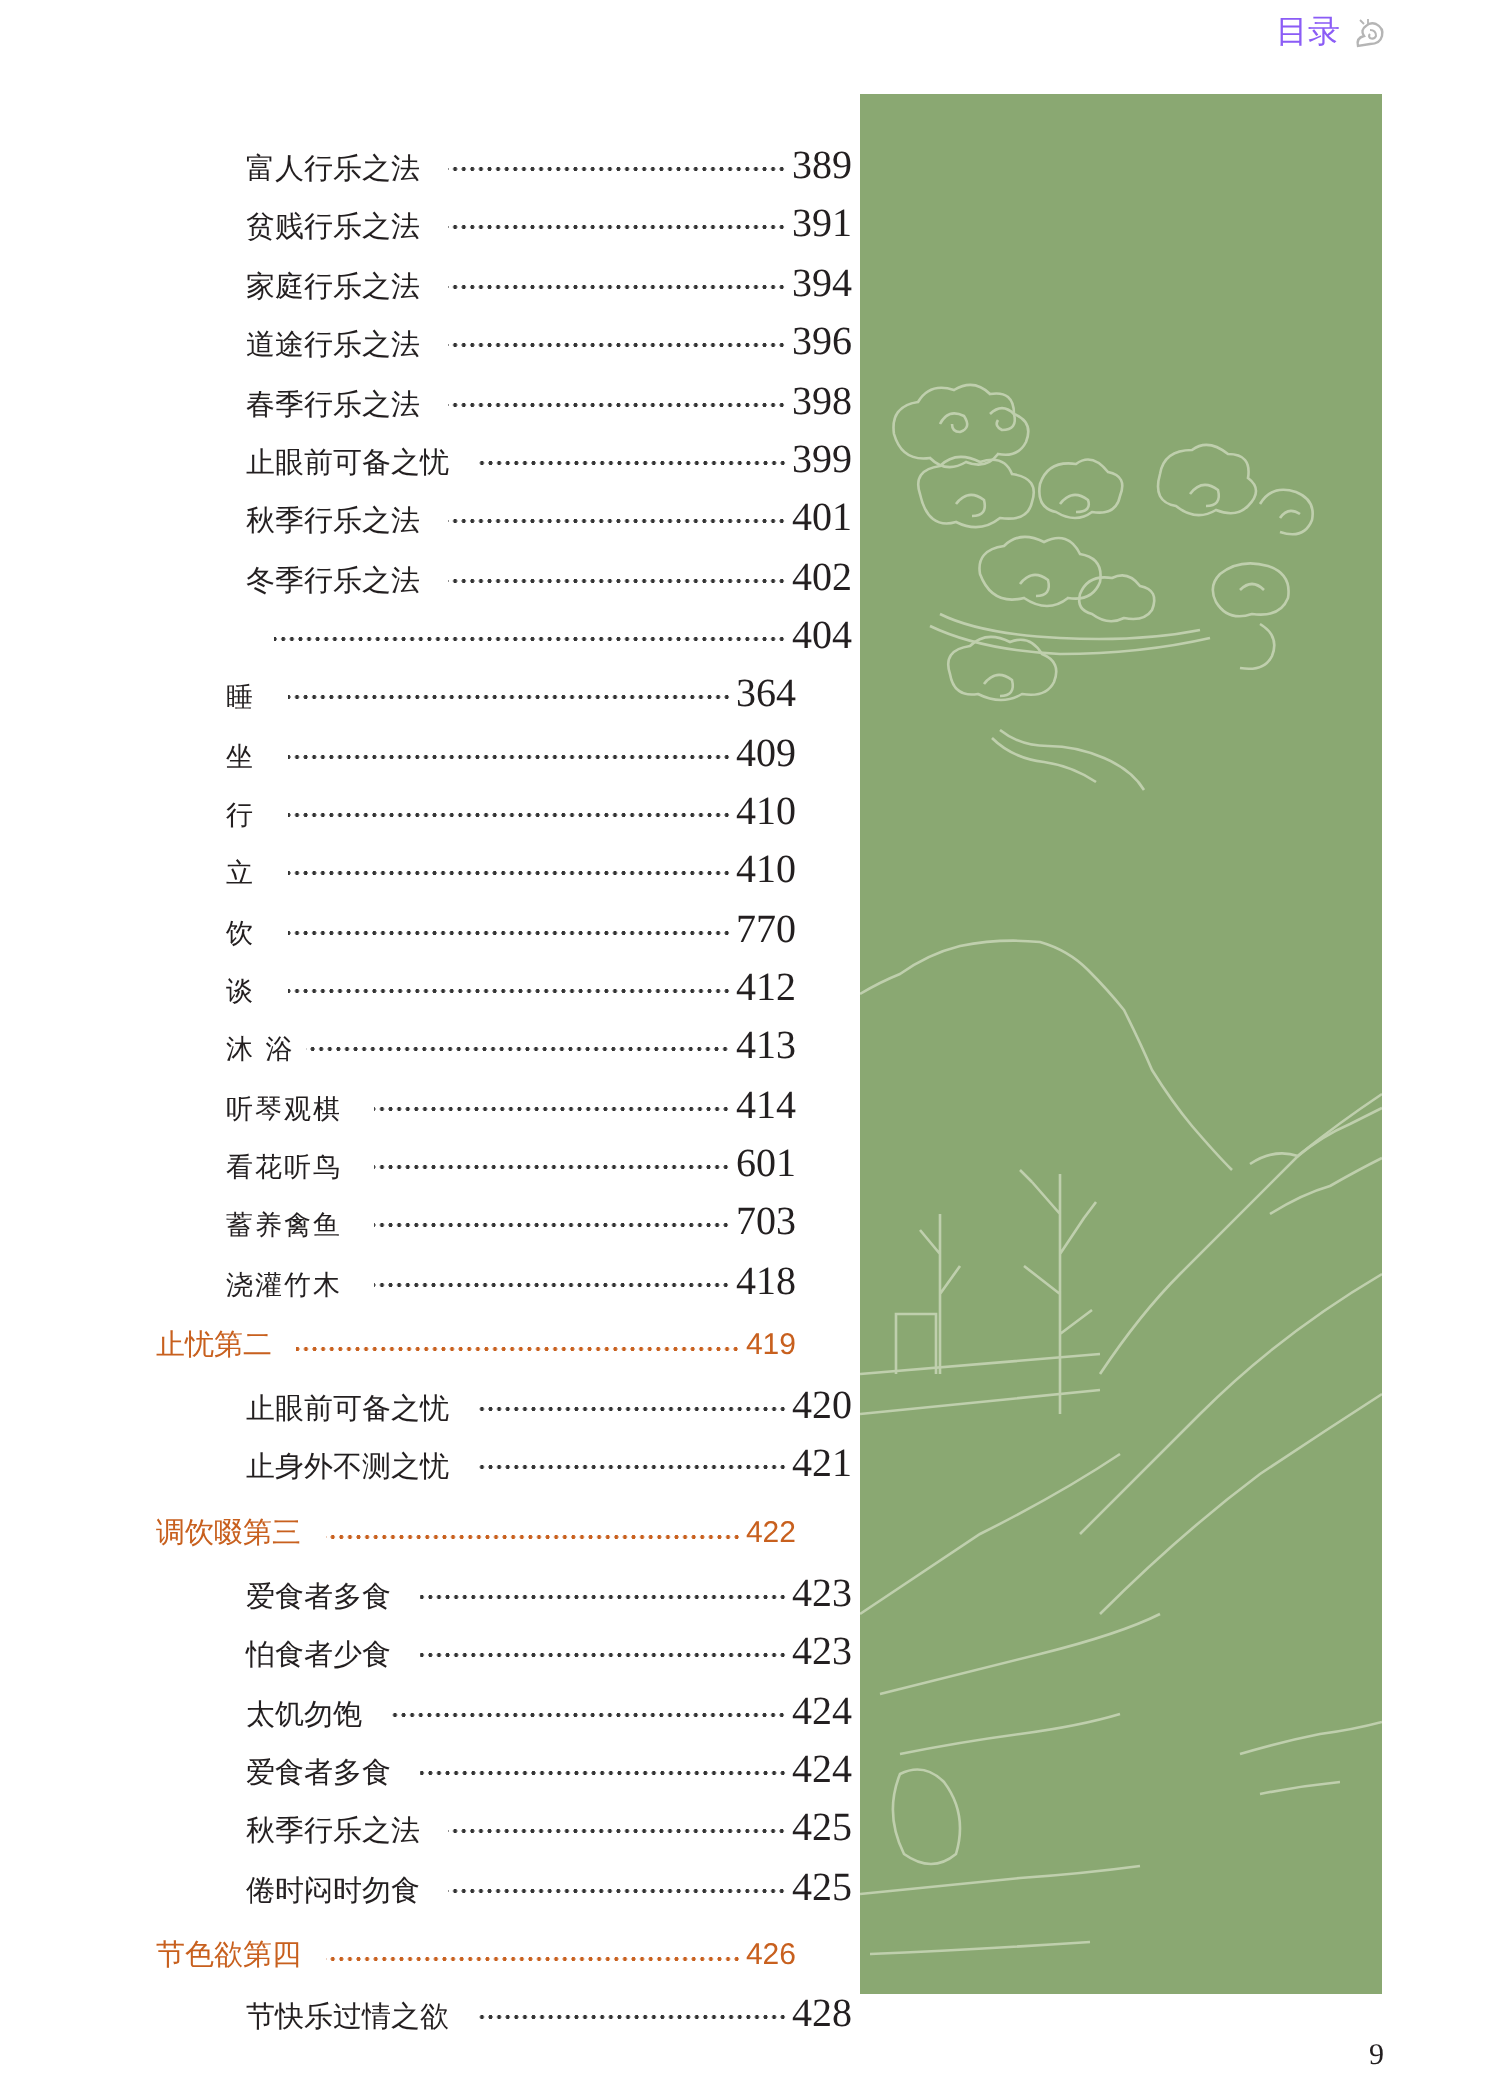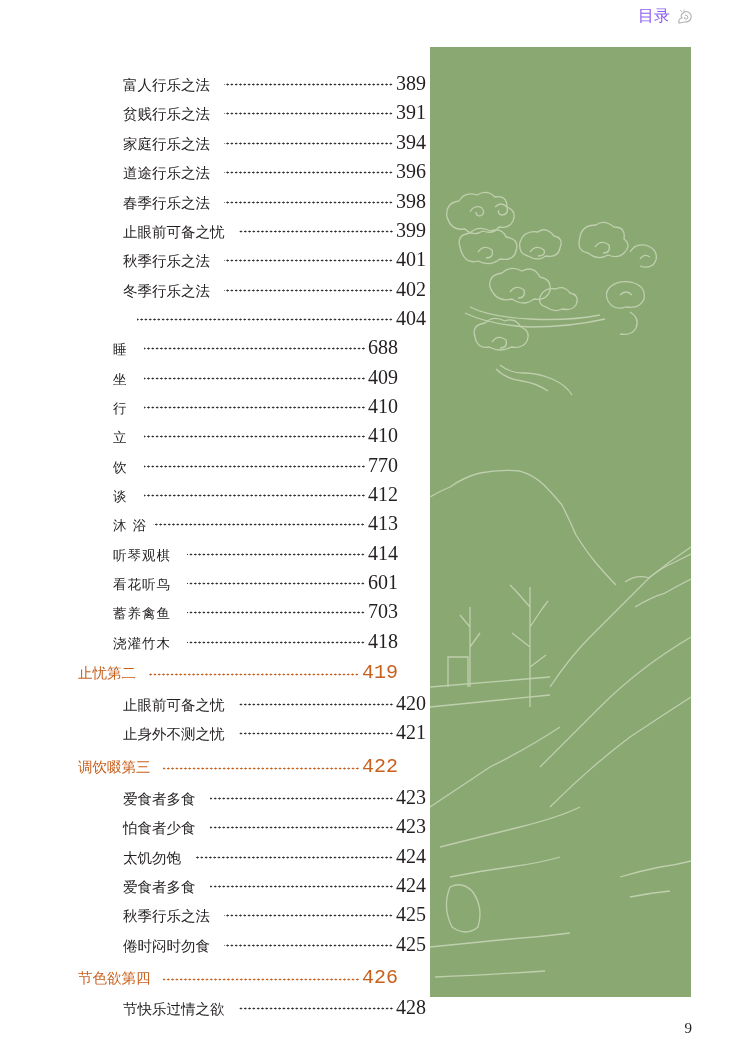--- a/index.html
+++ b/index.html
@@ -27,21 +27,21 @@
   .row .page { font-family:"Liberation Serif","DejaVu Serif",serif; font-size:20px; white-space:nowrap; }
   .lvl2 { left:101px; width:303px;margin-left:22px; }
   .lvl3 { left:113px; width:285px; font-size:13.5px; }
   .lvl3 .label { letter-spacing:1px; }
   .lvl3 .dots { margin-left:16px; }
   .lvl3.tight .dots { margin-left:6px; }
   .chap {
     left:78px; width:320px; color:#c8601e;
     font-family:"DejaVu Sans","Liberation Sans",sans-serif; font-size:14.5px;
   }
-  .chap .page { font-family:Liberation Mono, monospace; font-size:20px; color:#c8601e; }
+  .chap .page { font-family:Liberation Sans, sans-serif; font-size:15px; color:#c8601e; }
   .chap .dots { background-image: radial-gradient(circle, #c8601e 0.9px, transparent 1.1px); margin-left:12px; }
   .panel {
     position:absolute; left:430px; top:47px; width:261px; height:950px; background:#8aa872;
     overflow:hidden;
   }
   .panel svg { position:absolute; left:0; top:0; }
   .page-number {
     position:absolute; right:58px; bottom:8px; font-family:"Liberation Serif","DejaVu Serif",serif;
     font-size:15px; color:#231f20;
   }
@@ -101,21 +101,21 @@
       <span class="page">402</span>
     </div>
   <div class="row lvl2" style="top:307px">
       <span class="dots"></span>
       <span class="page">404</span>
     </div>
 
   <div class="row lvl3" style="top:336px">
       <span class="label">睡</span>
       <span class="dots"></span>
-      <span class="page">688</span>
+      <span class="page">364</span>
     </div>
   <div class="row lvl3" style="top:366px">
       <span class="label">坐</span>
       <span class="dots"></span>
       <span class="page">409</span>
     </div>
   <div class="row lvl3" style="top:395px">
       <span class="label">行</span>
       <span class="dots"></span>
       <span class="page">410</span>

